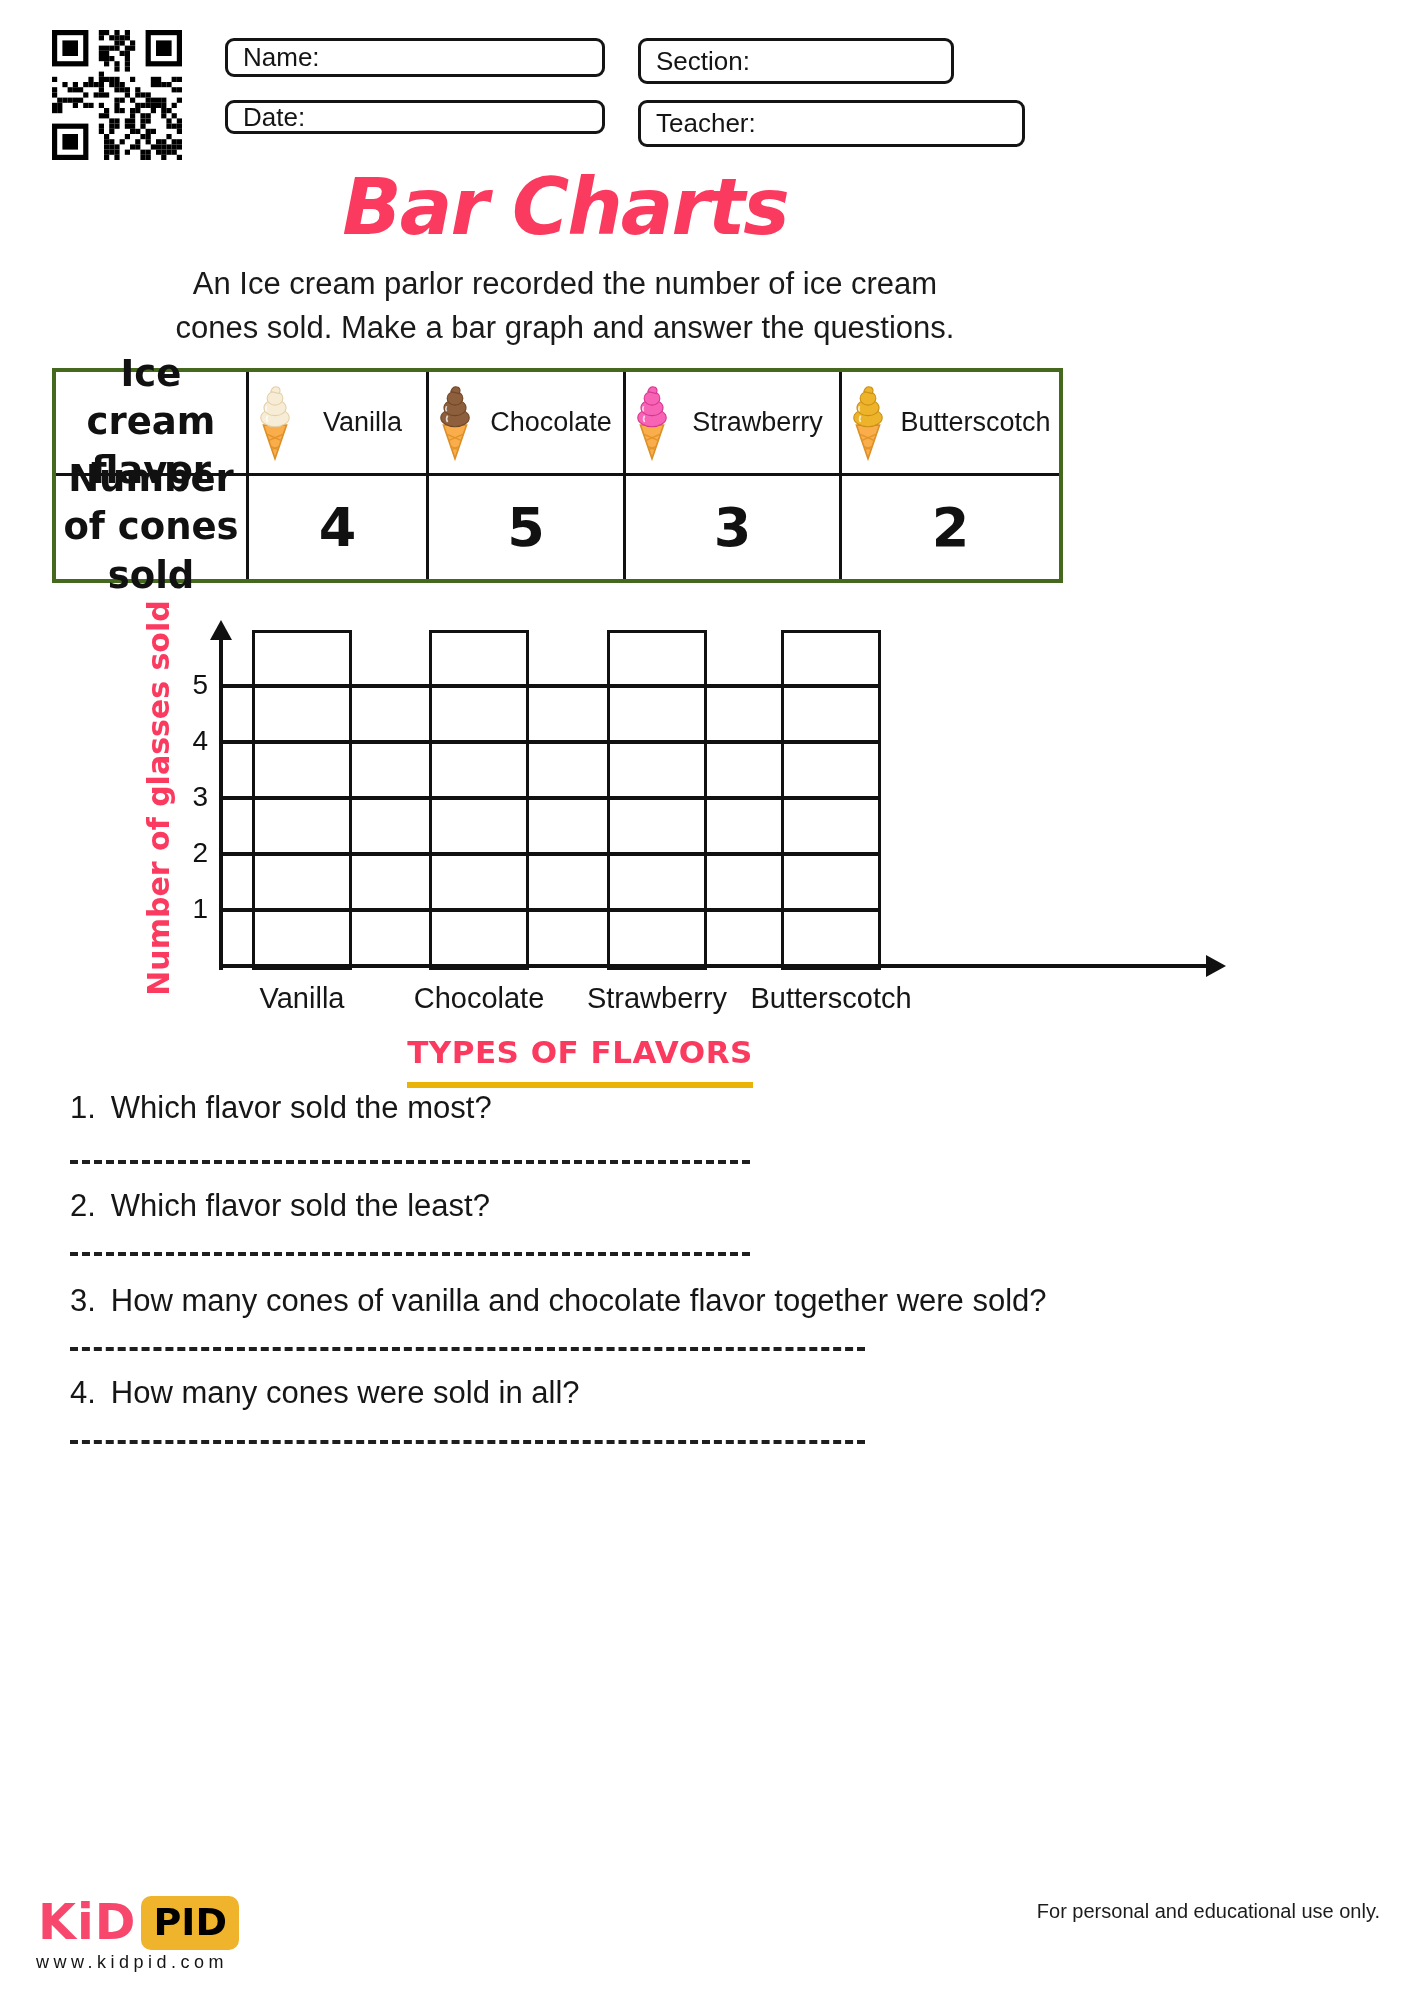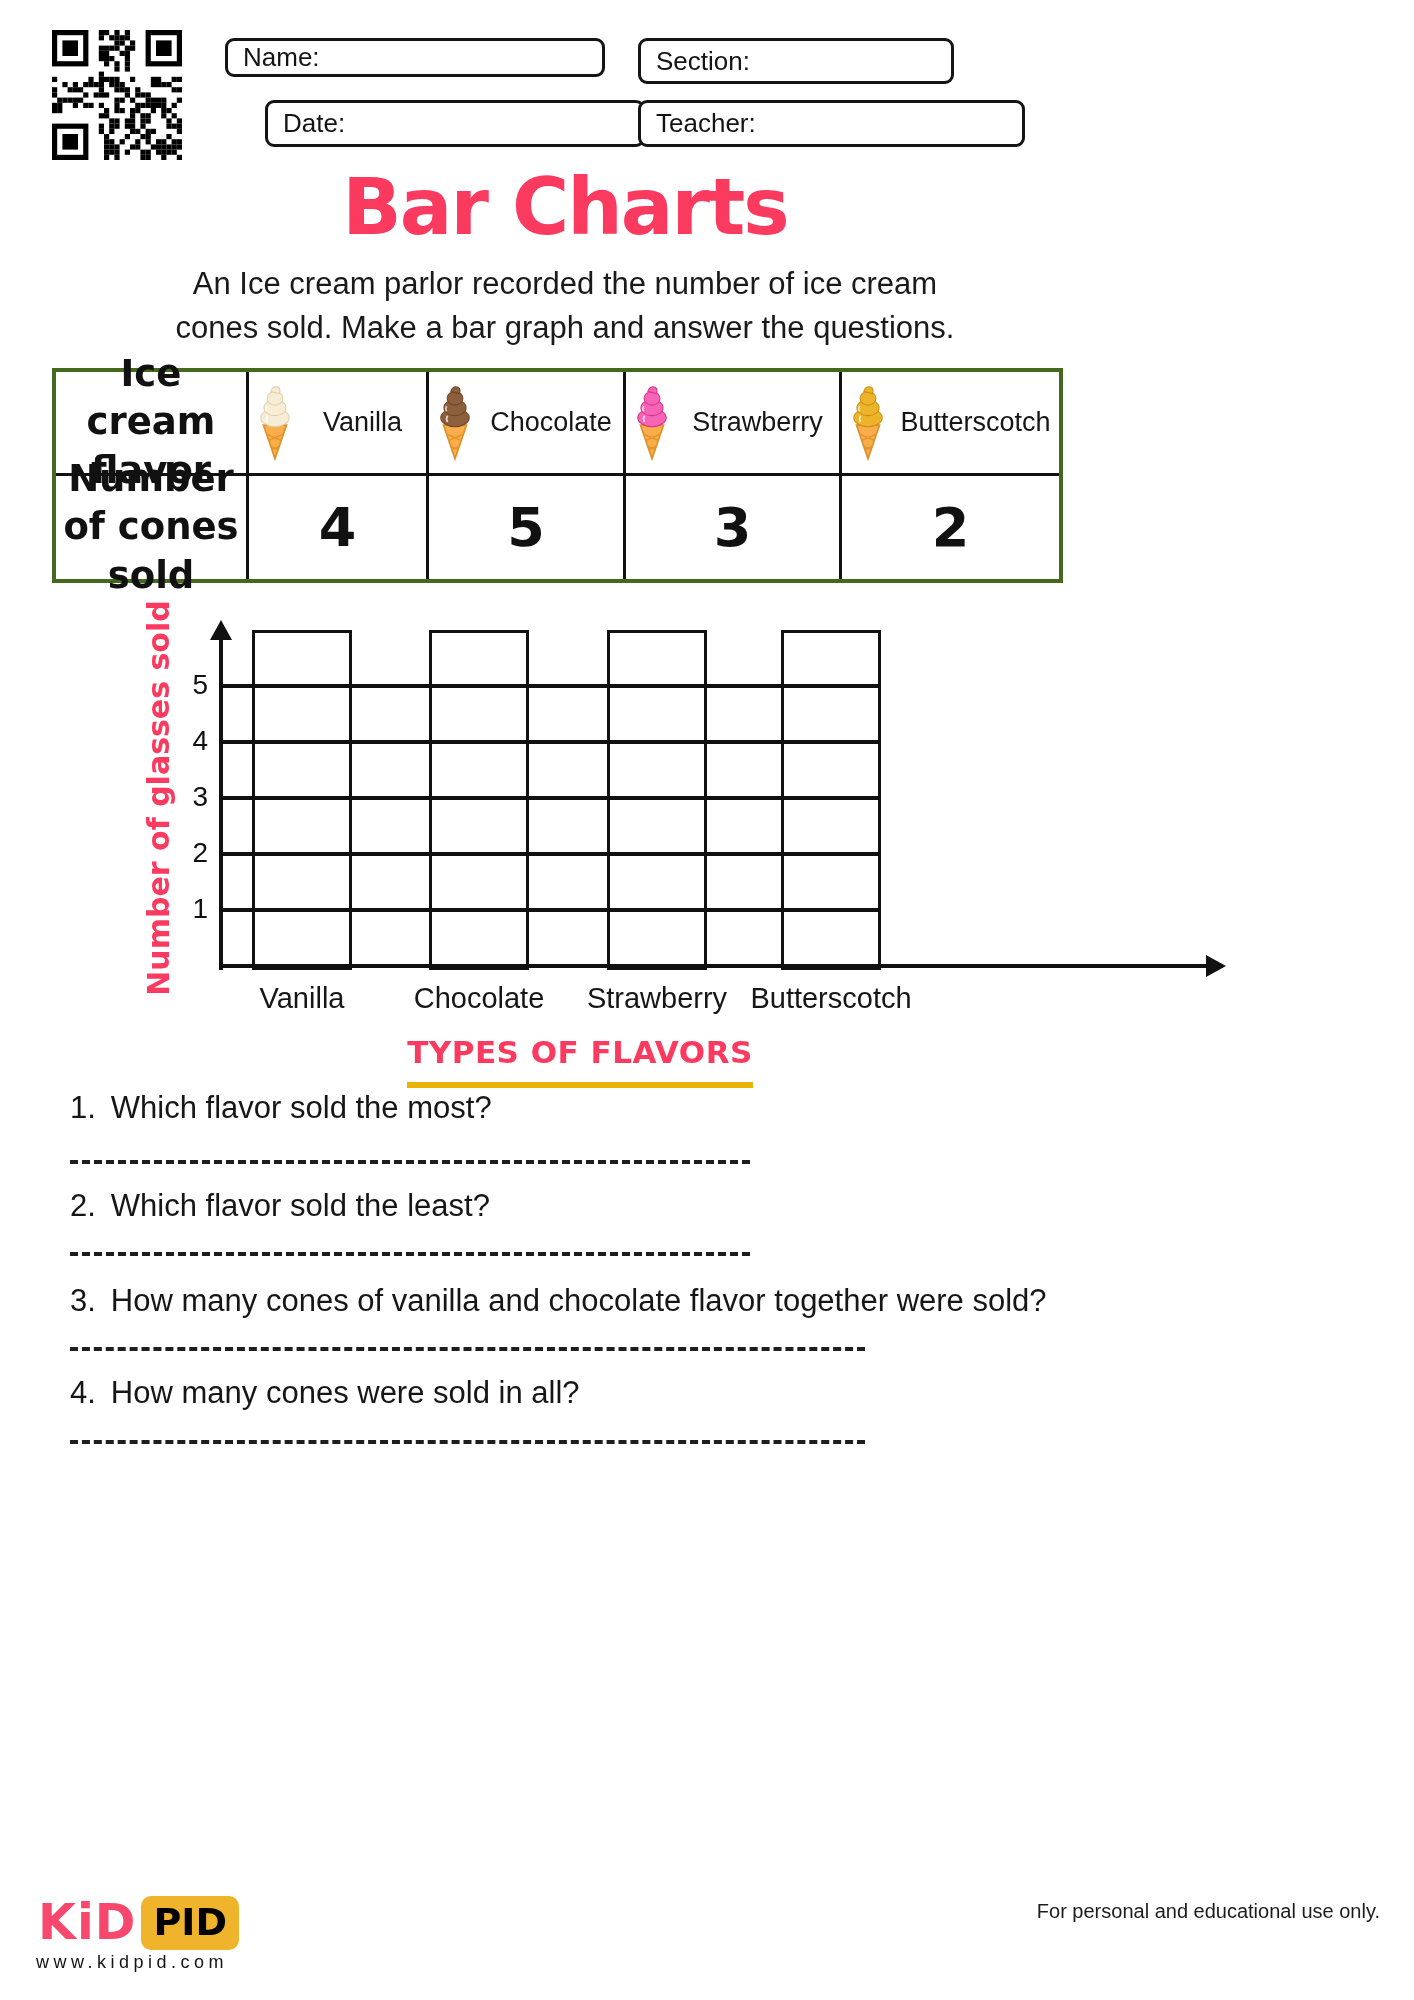--- a/index.html
+++ b/index.html
@@ -7,21 +7,21 @@
         font-family:"Liberation Sans",sans-serif;color:#161616;}
 
   
   .fieldbox{position:absolute;border:3px solid #141414;border-radius:9px;background:#fff;
             display:flex;align-items:center;padding-left:15px;box-sizing:border-box;
             font-size:26px;color:#141414;}
   .qr{position:absolute;left:52px;top:30px;width:130px;height:130px;}
 
   .title{position:absolute;left:0;top:162px;width:1130px;text-align:center;
          font-family:"DejaVu Sans",sans-serif;font-weight:700;font-size:78px;
-         letter-spacing:-2px;color:#FB3A5F;}
+         letter-spacing:-2px;color:#FB3A5F;font-style:italic;}
   .intro{position:absolute;left:15px;top:262px;width:1100px;text-align:center;
          font-size:31px;line-height:1.42;color:#1a1a1a;}
 
   
   .ictable{position:absolute;left:52px;top:368px;width:1003px;height:207px;
            border:4px solid #44691E;display:grid;
            grid-template-columns:193px 180px 197px 216px 217px;
            grid-template-rows:104px 103px;box-sizing:content-box;background:#fff;}
   .ictable .cell{box-sizing:border-box;display:flex;align-items:center;justify-content:center;}
   .ictable .vline{border-right:3px solid #111;}
@@ -267,21 +267,21 @@
         <rect x="5.2" y="98.8" width="26" height="26" fill="#fff"></rect>
         <rect x="10.4" y="104" width="15.600000000000001" height="15.600000000000001" fill="#000"></rect>
       </svg></div>
 
   <div class="fieldbox" style="left:225px;top:38px;width:380px;height:39px;">
     <span>Name:</span>
   </div>
   <div class="fieldbox" style="left:638px;top:38px;width:316px;height:46px;">
     <span>Section:</span>
   </div>
-  <div class="fieldbox" style="left:225px;top:100px;width:380px;height:47px;margin-left:40px;">
+  <div class="fieldbox" style="left:225px;top:100px;width:380px;height:34px;">
     <span>Date:</span>
   </div>
   <div class="fieldbox" style="left:638px;top:100px;width:387px;height:47px;">
     <span>Teacher:</span>
   </div>
 
   <div class="title">Bar Charts</div>
 
   <div class="intro">
     <div>An Ice cream parlor recorded the number of ice cream</div>

